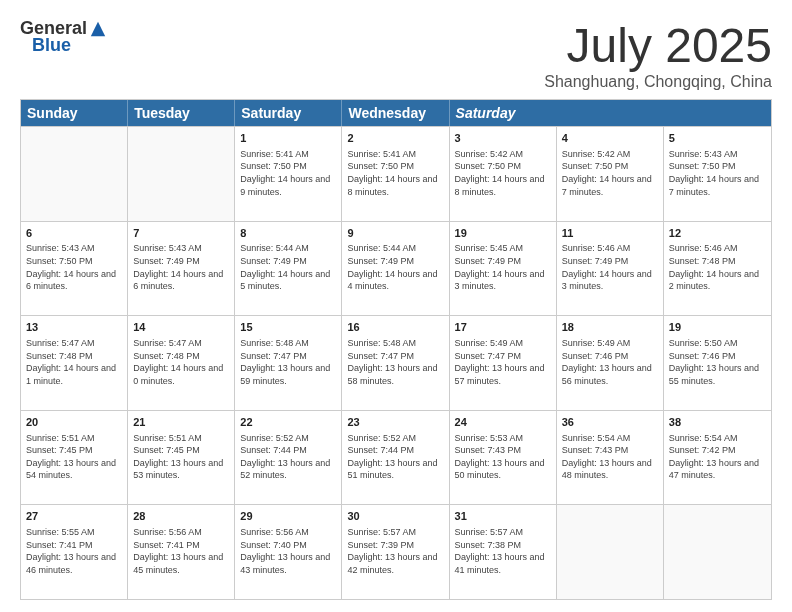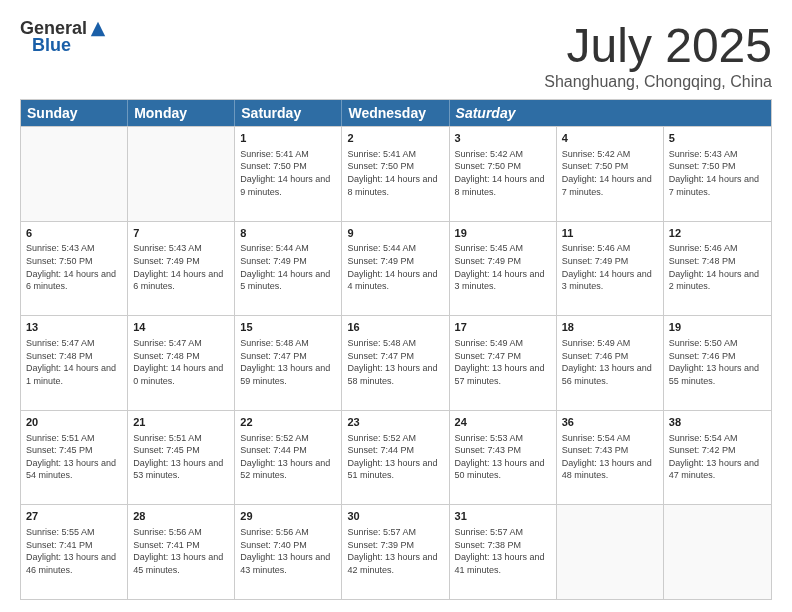--- a/index.html
+++ b/index.html
@@ -127,21 +127,21 @@
     </div>
     <div class="title-block">
       <div class="month-title">July 2025</div>
       <div class="location-title">Shanghuang, Chongqing, China</div>
     </div>
   </div>
 
   <div class="calendar">
     <div class="cal-header" id="cal-header">
         <div class="cal-header-cell">Sunday</div>
-        <div class="cal-header-cell">Monday</div>
+        <div class="cal-header-cell">Tuesday</div>
         <div class="cal-header-cell">Saturday</div>
         <div class="cal-header-cell">Wednesday</div>
         <div class="cal-header-cell">Saturday</div>
       </div>
     <div class="cal-body" id="cal-body">
         <div class="cal-row">
           <div class="cal-cell empty"></div>
           <div class="cal-cell empty"></div>
           <div class="cal-cell">
             <div class="day-num">1</div>

